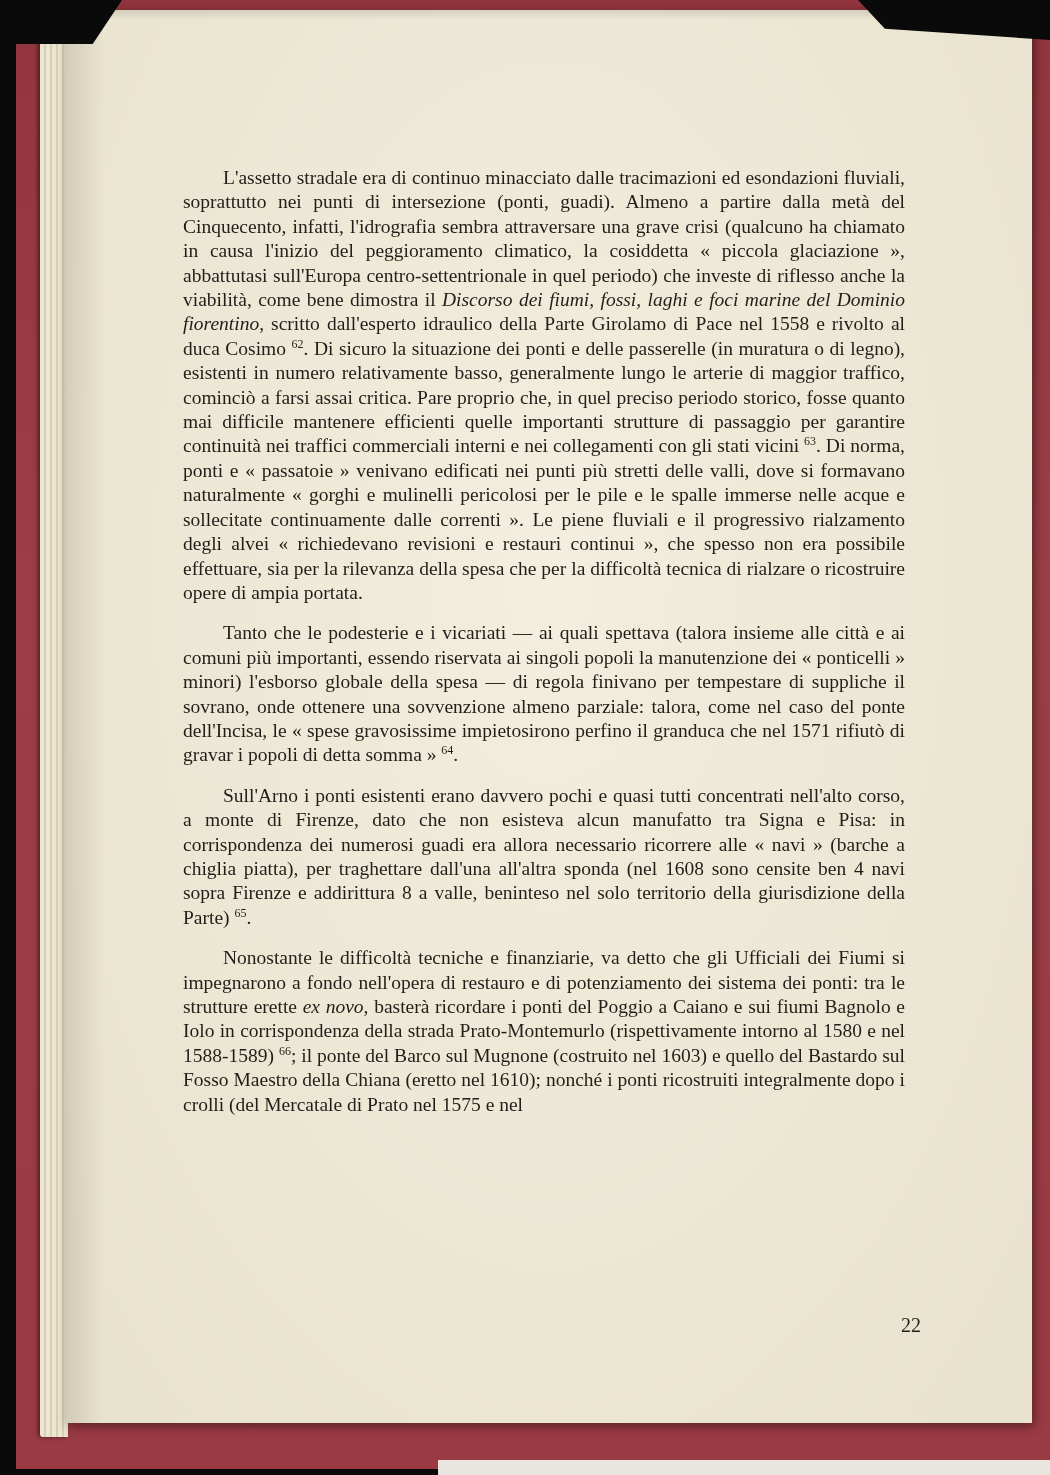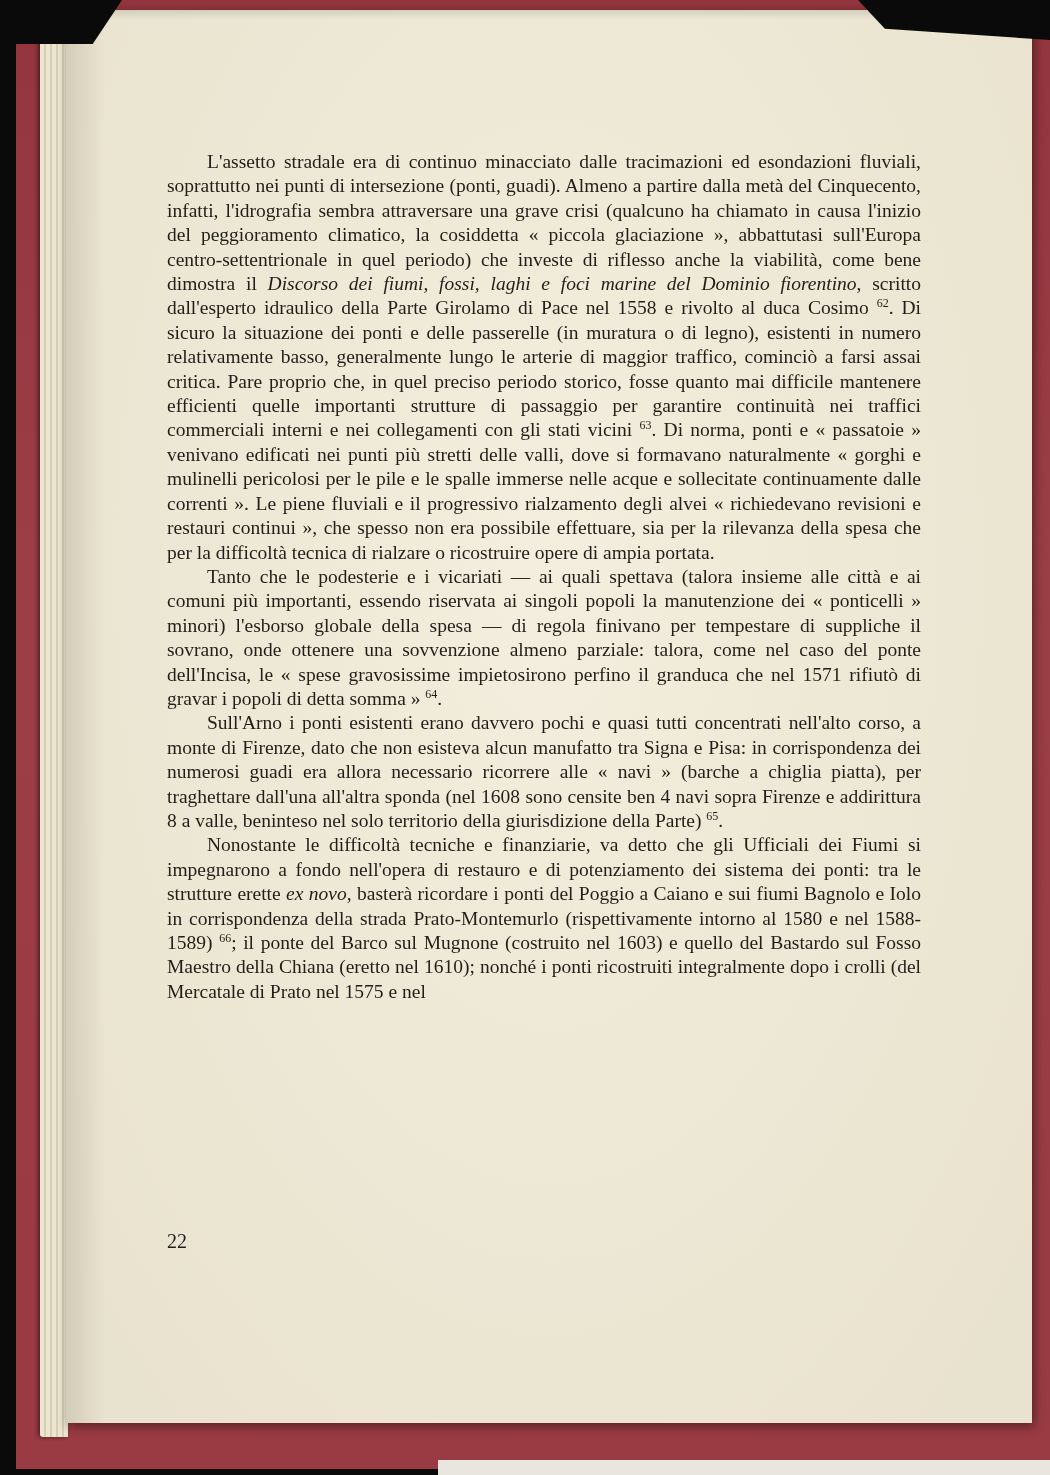--- a/index.html
+++ b/index.html
@@ -102,35 +102,35 @@
     left: 101px;
     top: 140px;
     width: 754px;
     font-family: "Liberation Serif", "DejaVu Serif", serif;
     font-size: 19.5px;
     line-height: 24.4px;
     color: #211e19;
     text-align: justify;
   }
   .para {
-    margin: 0;
+    margin: 16px;
     text-indent: 40px;
   }
   .it { font-style: italic; }
   .text sup {
     font-size: 12px;
     line-height: 0;
     vertical-align: super;
   }
   .pagenum {
     position: absolute;
     left: 101px;
-    top: 1220px;
+    top: 1304px;
     width: 754px;
-    text-align: left;
+    text-align: right;
     font-family: "Liberation Serif", "DejaVu Serif", serif;
     font-size: 20px;
     color: #211e19;
   }
 </style>
 </head>
 <body>
 
 <div class="scan">
   <div class="cover"></div>

